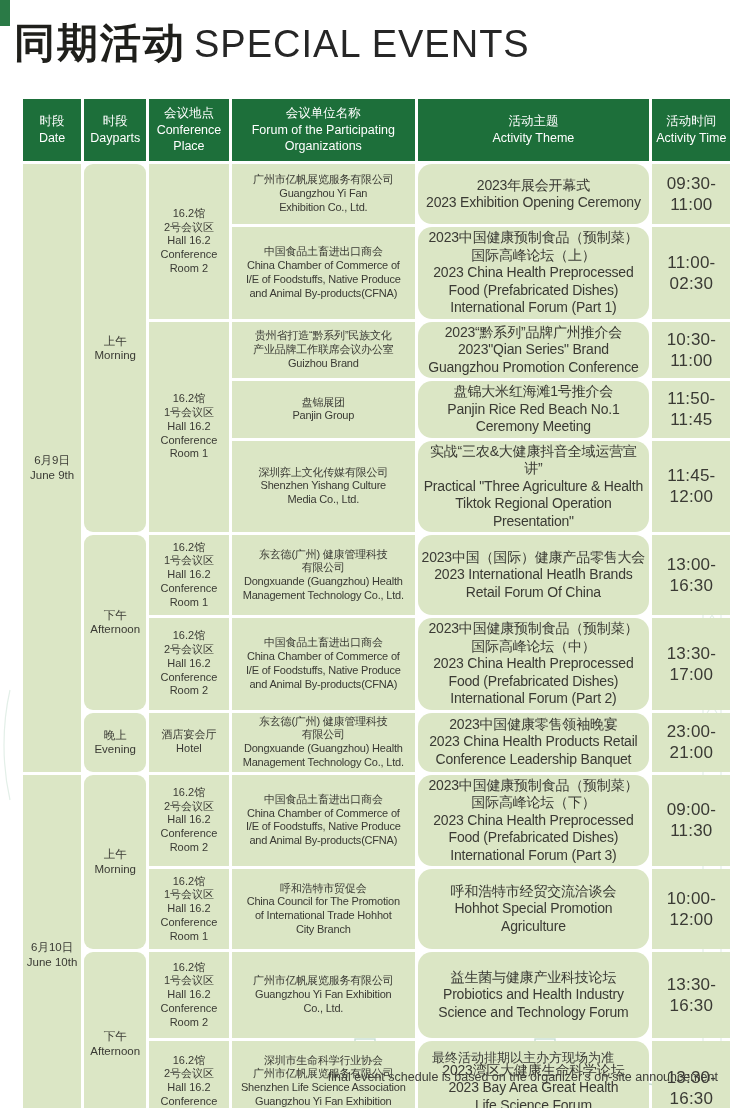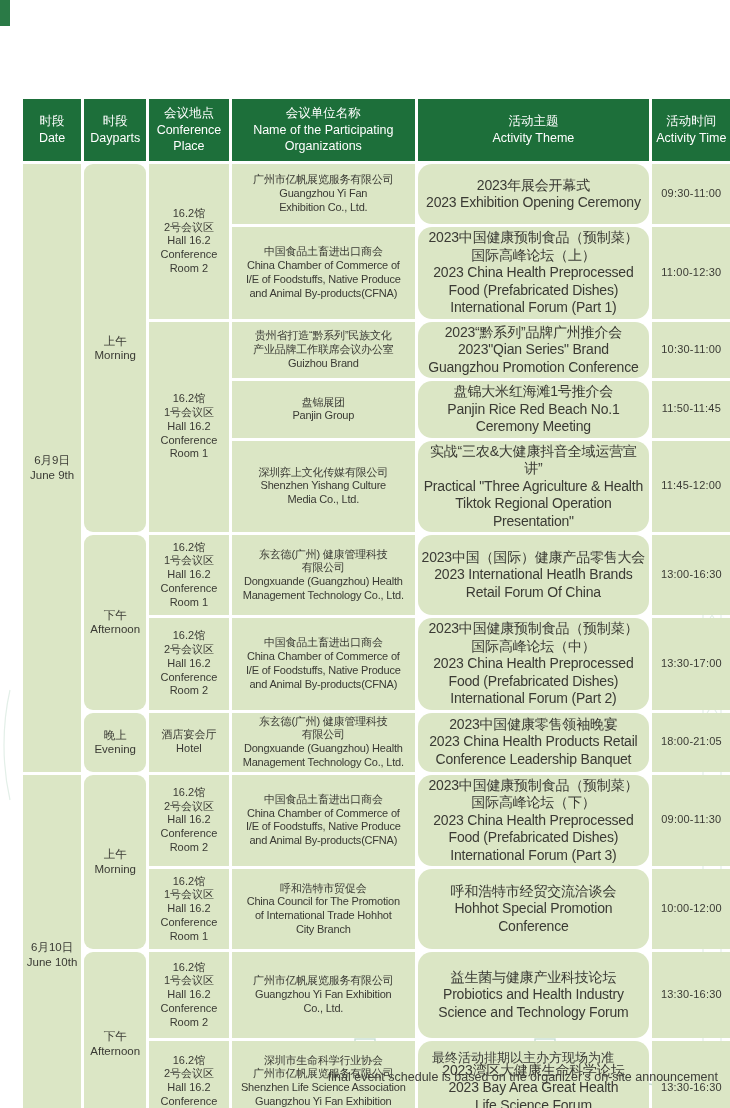--- a/index.html
+++ b/index.html
@@ -19,55 +19,58 @@
   
   table.events{position:absolute;left:20px;top:96px;width:714px;border-collapse:separate;border-spacing:3px;table-layout:fixed;z-index:1;}
   table.events th, table.events td{white-space:pre-line;text-align:center;vertical-align:middle;padding:2px 3px;overflow:hidden;}
   th.hdr{background:#1d6f3a;color:#fff;font-weight:400;font-size:12.5px;line-height:1.35;height:58px;}
   td{background:#dbe6c5;color:#3a3a34;line-height:1.25;}
   td.c-date{font-size:11.5px;margin-left:24px;}
   td.c-part{font-size:11.5px;border-radius:9px;}
   td.c-place{font-size:11px;}
   td.c-org{font-size:11px;letter-spacing:-0.2px;margin-left:45px;}
   td.c-theme{font-size:14px;letter-spacing:-0.2px;border-radius:14px;}
-  td.c-time{font-size:11px;letter-spacing:0.2px;margin-left:44px;}
+  td.c-time{font-size:17px;letter-spacing:0.2px;margin-left:44px;}
 
   
   .footer{position:absolute;right:12px;top:1048px;text-align:center;z-index:2;color:#3d3d38;}
   .footer-zh{font-size:13px;line-height:1.5;}
   .footer-en{font-size:12.5px;line-height:1.5;}
 </style>
 </head>
 <body>
 
 <div class="page">
 
   <div class="corner-mark"></div>
 
+  <div class="title-row">
+    <span class="title-zh">同期活动</span><span class="title-en">SPECIAL EVENTS</span>
+  </div>
 
   <table class="events">
     <colgroup>
       <col style="width:58px">
         <col style="width:62px">
         <col style="width:79px">
       <col style="width:183px">
         <col style="width:230px">
         <col style="width:79px">
     </colgroup>
     <thead>
       <tr>
         <th class="hdr">时段
 Date</th>
         <th class="hdr">时段
 Dayparts</th>
         <th class="hdr">会议地点
 Conference
 Place</th>
         <th class="hdr">会议单位名称
-Name of the Participating
+Forum of the Participating
 Organizations</th>
         <th class="hdr">活动主题
 Activity Theme</th>
         <th class="hdr">活动时间
 Activity Time</th>
       </tr>
     </thead>
     <tbody>
       <tr style="height:60px">
         <td class="c-date" rowspan="8">6月9日
@@ -89,21 +92,21 @@
       <tr style="height:84px">
         <td class="c-org">中国食品土畜进出口商会
 China Chamber of Commerce of
 I/E of Foodstuffs, Native Produce
 and Animal By-products(CFNA)</td>
         <td class="c-theme">2023中国健康预制食品（预制菜）
 国际高峰论坛（上）
 2023 China Health Preprocessed
 Food (Prefabricated Dishes)
 International Forum (Part 1)</td>
-        <td class="c-time">11:00-12:30</td>
+        <td class="c-time">11:00-02:30</td>
       </tr>
       <tr style="height:44px">
         <td class="c-place" rowspan="3">16.2馆
 1号会议区
 Hall 16.2
 Conference
 Room 1</td>
         <td class="c-org">贵州省打造“黔系列”民族文化
 产业品牌工作联席会议办公室
 Guizhou  Brand</td>
@@ -168,21 +171,21 @@
 Evening</td>
         <td class="c-place">酒店宴会厅
 Hotel</td>
         <td class="c-org">东玄德(广州) 健康管理科技
 有限公司
 Dongxuande (Guangzhou) Health
 Management Technology Co., Ltd.</td>
         <td class="c-theme">2023中国健康零售领袖晚宴
 2023 China Health Products Retail
 Conference Leadership Banquet</td>
-        <td class="c-time">18:00-21:05</td>
+        <td class="c-time">23:00-21:00</td>
       </tr>
       <tr style="height:84px">
         <td class="c-date" rowspan="4">6月10日
 June 10th</td>
         <td class="c-part" rowspan="2">上午
 Morning</td>
         <td class="c-place">16.2馆
 2号会议区
 Hall 16.2
 Conference
@@ -203,21 +206,21 @@
 1号会议区
 Hall 16.2
 Conference
 Room 1</td>
         <td class="c-org">呼和浩特市贸促会
 China Council for The Promotion
 of International Trade Hohhot
 City Branch</td>
         <td class="c-theme">呼和浩特市经贸交流洽谈会
 Hohhot Special Promotion
-Conference</td>
+Agriculture</td>
         <td class="c-time">10:00-12:00</td>
       </tr>
       <tr style="height:86px">
         <td class="c-part" rowspan="2">下午
 Afternoon</td>
         <td class="c-place">16.2馆
 1号会议区
 Hall 16.2
 Conference
 Room 2</td>

